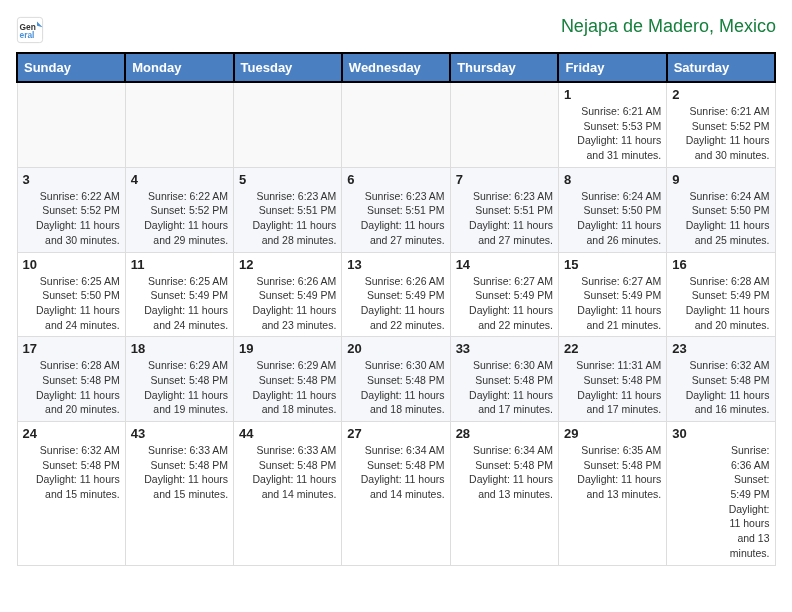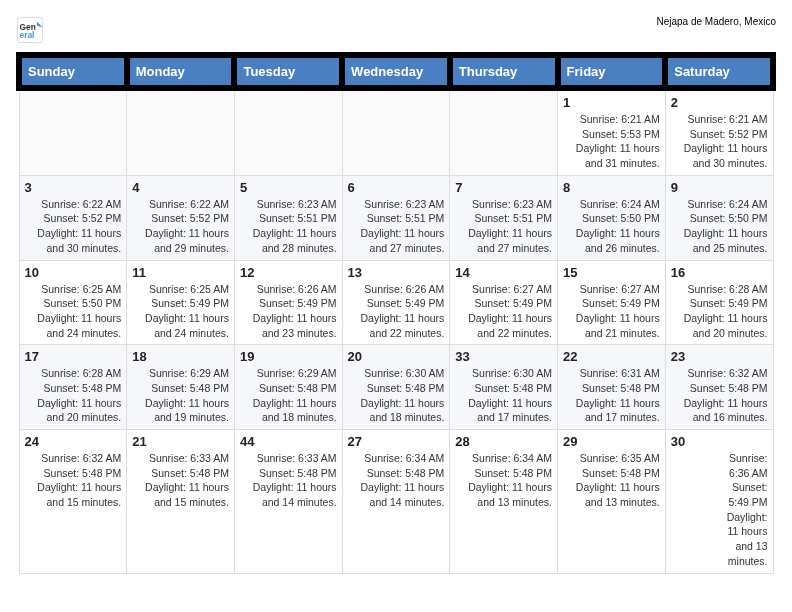--- a/index.html
+++ b/index.html
@@ -37,36 +37,36 @@
     }
     .title-area {
       text-align: right;
     }
     .month-title {
       font-size: 32px;
       font-weight: normal;
       color: #333;
     }
     .location {
-      font-size: 10px;
-      color: #000000;
+      font-size: 18px;
+      color: #15803d;
     }
     .calendar {
       width: 100%;
       border-collapse: collapse;
       border: 1px solid #ccc;
     }
     .calendar th {
       background-color: #4a7fc1;
       color: #fff;
       padding: 6px 6px;
       font-size: 13px;
       font-weight: bold;
       text-align: left;
-      border: 6px solid #000000;
+      border: 2px solid #000000;
     }
     .calendar td {
       border: 1px solid #ddd;
       vertical-align: top;
       padding: 4px 5px;
       width: calc(100% / 7);
       min-height: 80px;
       background: #fff;
     }
     .calendar tr:nth-child(even) td {
@@ -252,40 +252,40 @@
 Daylight: 11 hours and 18 minutes.</div>
         </td>
         <td>
           <span class="day-number">33</span>
           <div class="day-info" style="white-space: pre-line;">Sunrise: 6:30 AM
 Sunset: 5:48 PM
 Daylight: 11 hours and 17 minutes.</div>
         </td>
         <td>
           <span class="day-number">22</span>
-          <div class="day-info" style="white-space: pre-line;">Sunrise: 6:31 AM
+          <div class="day-info" style="white-space: pre-line;">Sunrise: 11:31 AM
 Sunset: 5:48 PM
 Daylight: 11 hours and 17 minutes.</div>
         </td>
         <td>
           <span class="day-number">23</span>
           <div class="day-info" style="white-space: pre-line;">Sunrise: 6:32 AM
 Sunset: 5:48 PM
 Daylight: 11 hours and 16 minutes.</div>
         </td>
       </tr>
       <tr>
         <td>
           <span class="day-number">24</span>
           <div class="day-info" style="white-space: pre-line;">Sunrise: 6:32 AM
 Sunset: 5:48 PM
 Daylight: 11 hours and 15 minutes.</div>
         </td>
         <td>
-          <span class="day-number">21</span>
+          <span class="day-number">43</span>
           <div class="day-info" style="white-space: pre-line;">Sunrise: 6:33 AM
 Sunset: 5:48 PM
 Daylight: 11 hours and 15 minutes.</div>
         </td>
         <td>
           <span class="day-number">44</span>
           <div class="day-info" style="white-space: pre-line;">Sunrise: 6:33 AM
 Sunset: 5:48 PM
 Daylight: 11 hours and 14 minutes.</div>
         </td>

